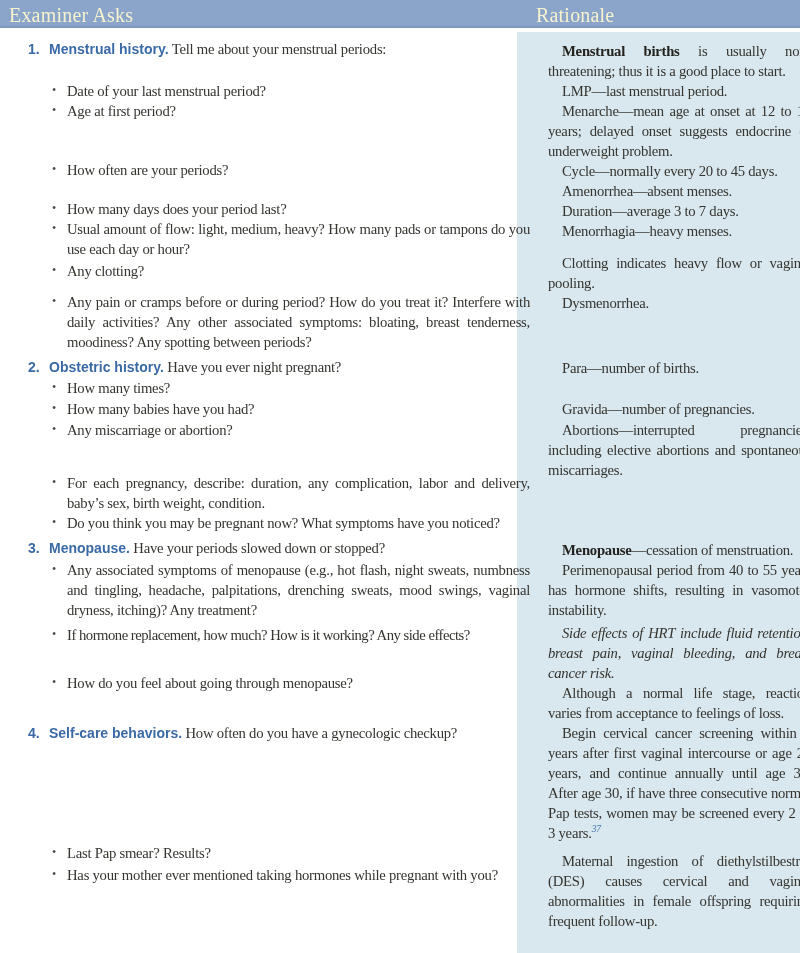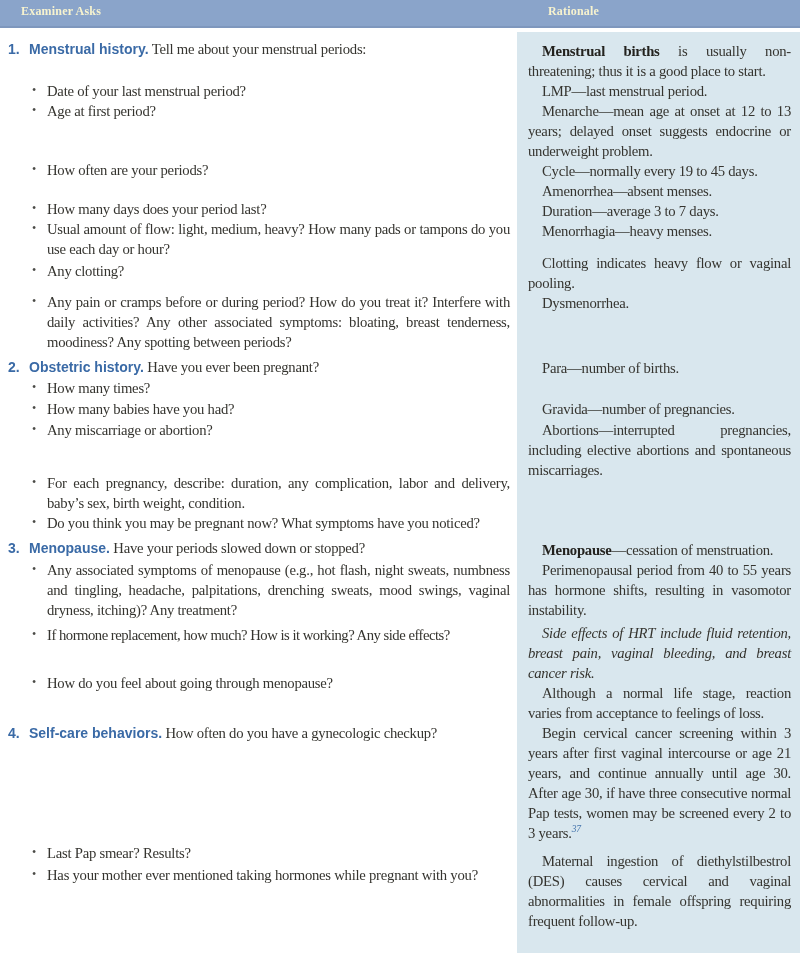--- a/index.html
+++ b/index.html
@@ -7,32 +7,32 @@
     position:relative; width:800px; height:953px; overflow:hidden;
     background:#ffffff; color:#35342f;
     font-family:"Liberation Serif","DejaVu Serif",serif;
   }
   
   .header-bar {
     position:absolute; top:0; left:0; width:800px; height:28px;
     background:#8aa4ca; border-bottom:2px solid #7e97bd; box-sizing:border-box;
   }
   .header-bar .hcol {
-    position:absolute; top:4px; font-size:12px; font-weight:bold;
-    color:#f7f3cf; letter-spacing:0.2px;margin-left:12px;
+    position:absolute; top:4px; font-size:20px; font-weight:normal;
+    color:#f7f3cf; letter-spacing:0.2px;
   }
   .hcol.left  { left:9px; }
   .hcol.right { left:536px; }
   
   .blue-panel {
     position:absolute; left:517px; top:32px; width:283px; height:921px;
     background:#d9e7ee;
   }
   .content { position:absolute; top:32px; left:0; width:800px; }
-  .sec { display:grid; grid-template-columns:517px 283px; }
+  .sec { display:grid; grid-template-columns:517px 283px;margin-left:20px; }
   .sec-left  { box-sizing:border-box; }
   .sec-right { box-sizing:border-box; padding-left:11px; padding-right:9px; }
   
   .qhead { padding-left:8px; padding-right:10px; font-size:14.7px; line-height:20px; letter-spacing:-0.25px; }
   .hnum, .hlabel {
     font-family:"Liberation Sans","DejaVu Sans",sans-serif;
     font-weight:bold; color:#3a6aa6; font-size:14px; letter-spacing:0;
   }
   .hnum { display:inline-block; width:21px; }
   
@@ -75,34 +75,34 @@
         <div class="q" style="margin-top:39px;"><span class="dot">•</span><span>How often are your periods?</span></div>
         <div class="q" style="margin-top:19px;"><span class="dot">•</span><span>How many days does your period last?</span></div>
         <div class="q"><span class="dot">•</span><span>Usual amount of flow: light, medium, heavy? How many pads or tampons do you use each day or hour?</span></div>
         <div class="q" style="margin-top:2px;"><span class="dot">•</span><span>Any clotting?</span></div>
         <div class="q" style="margin-top:11px;"><span class="dot">•</span><span>Any pain or cramps before or during period? How do you treat it? Interfere with daily activities? Any other associated symptoms: bloating, breast tenderness, moodiness? Any spotting between periods?</span></div>
       </div>
       <div class="sec-right">
         <div class="r" style="margin-top:2px;"><span class="b">Menstrual births</span><span> is usually non-threatening; thus it is a good place to start.</span></div>
         <div class="r"><span>LMP—last menstrual period.</span></div>
         <div class="r"><span>Menarche—mean age at onset at 12 to 13 years; delayed onset suggests endocrine or underweight problem.</span></div>
-        <div class="r"><span>Cycle—normally every 19 to 45 days.</span></div>
+        <div class="r"><span>Cycle—normally every 20 to 45 days.</span></div>
         <div class="r"><span>Amenorrhea—absent menses.</span></div>
         <div class="r"><span>Duration—average 3 to 7 days.</span></div>
         <div class="r"><span>Menorrhagia—heavy menses.</span></div>
         <div class="r" style="margin-top:12px;"><span>Clotting indicates heavy flow or vaginal pooling.</span></div>
         <div class="r"><span>Dysmenorrhea.</span></div>
       </div>
     </div>
 
     <div class="sec" style="margin-bottom:5px;">
       <div class="sec-left">
         <div class="qhead">
           <span class="hnum">2.</span><span class="hlabel">Obstetric history.</span>
-          <span class="hrest">Have you ever been pregnant?</span>
+          <span class="hrest">Have you ever night pregnant?</span>
         </div>
         <div class="q" style="margin-top:1px;"><span class="dot">•</span><span>How many times?</span></div>
         <div class="q" style="margin-top:1px;"><span class="dot">•</span><span>How many babies have you had?</span></div>
         <div class="q" style="margin-top:1px;"><span class="dot">•</span><span>Any miscarriage or abortion?</span></div>
         <div class="q" style="margin-top:33px;"><span class="dot">•</span><span>For each pregnancy, describe: duration, any complication, labor and delivery, baby’s sex, birth weight, condition.</span></div>
         <div class="q"><span class="dot">•</span><span>Do you think you may be pregnant now? What symptoms have you noticed?</span></div>
       </div>
       <div class="sec-right">
         <div class="r" style="margin-top:1px;"><span>Para—number of births.</span></div>
         <div class="r" style="margin-top:21px;"><span>Gravida—number of pregnancies.</span></div>

